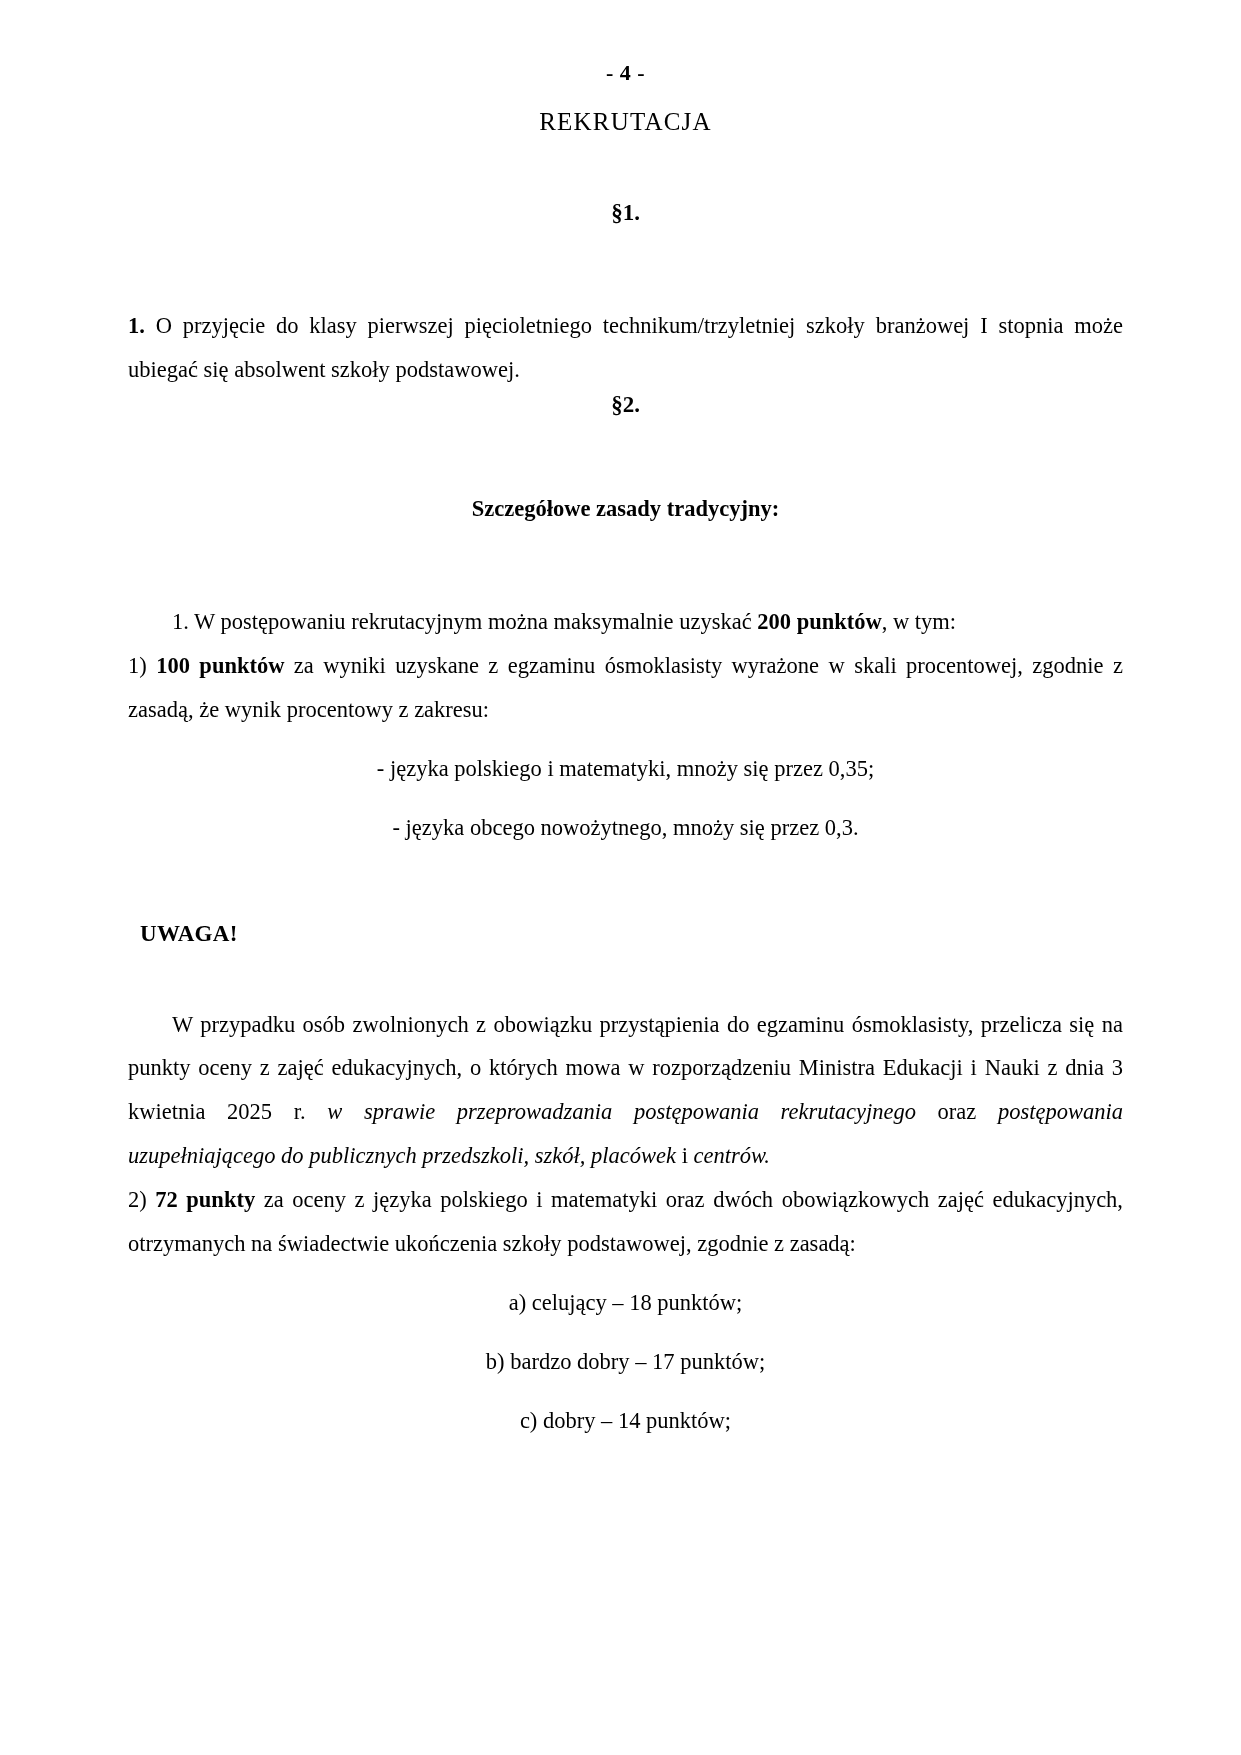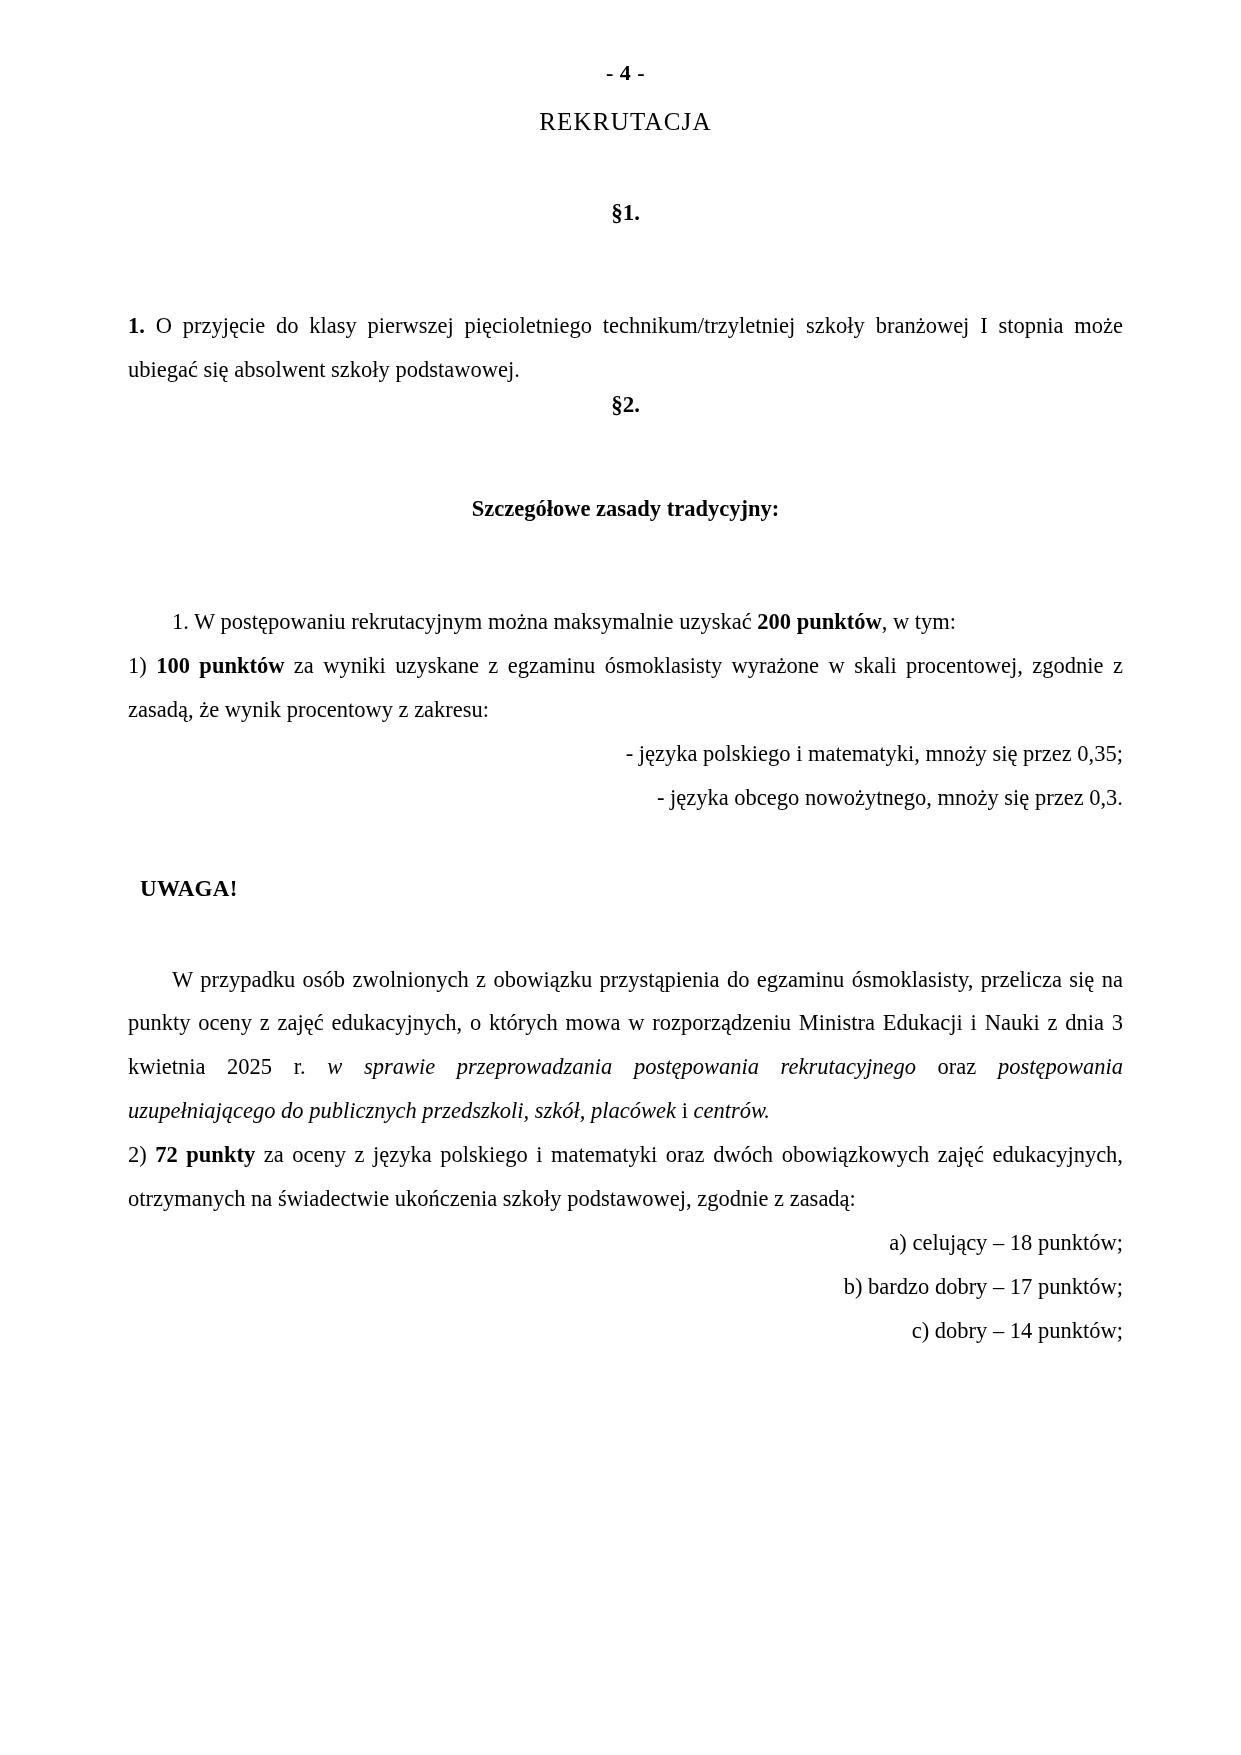--- a/index.html
+++ b/index.html
@@ -73,22 +73,22 @@
   .uwaga {
     text-align: left;
     font-weight: bold;
     font-size: 23px;
     margin: 12px;
     letter-spacing: 0.3px;
   }
   .list-line {
     font-size: 22.5px;
     line-height: 1.95;
-    margin: 0;
-    text-align: right;
+    margin: 15px;
+    text-align: center;
   }
 </style>
 </head>
 <body>
 
 <div class="page">
 
   <div class="page-number">- 4 -</div>
 
   <div class="doc-title">REKRUTACJA</div>

